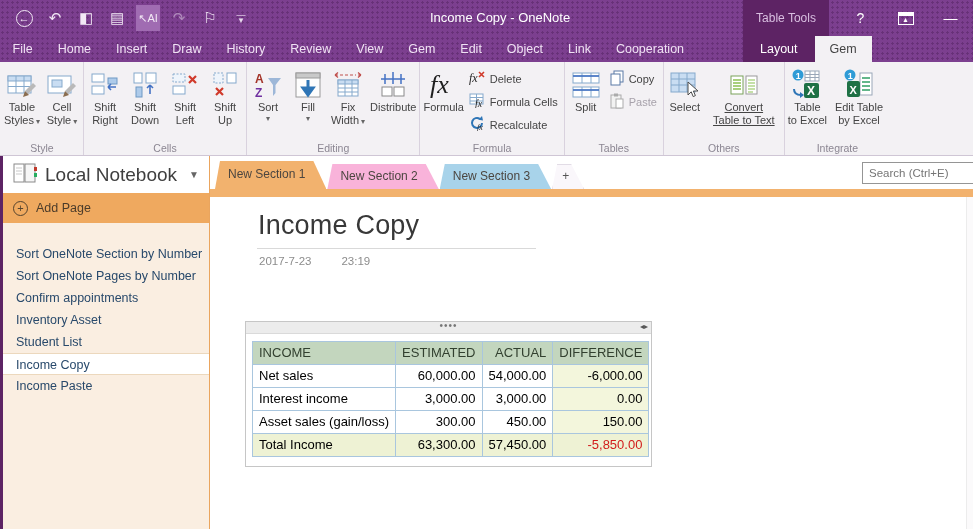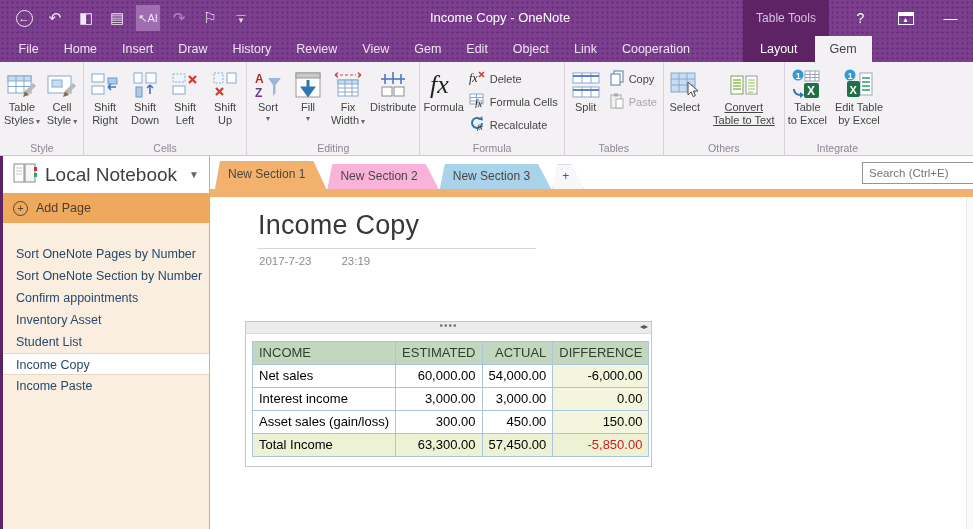--- a/index.html
+++ b/index.html
@@ -26,21 +26,21 @@
   .wbtn { width:45px; height:36px; display:flex; align-items:center; justify-content:center;
           color:#fff; font-size:14px; }
   .ribopt { width:16px; height:13px; border:1px solid #fff; border-top:4px solid #fff;
             display:flex; align-items:center; justify-content:center; font-size:8px; color:#fff; line-height:0; }
 
   
   .tabrow { position:relative; height:26px;
     background-color:#7c3f8f;
     background-image:radial-gradient(rgba(55,15,65,.30) 1px, transparent 1.2px);
     background-size:5px 5px;
-    display:flex; align-items:stretch; padding-left:6px; }
+    display:flex; align-items:stretch; }
   .rtab { display:flex; align-items:center; padding:0 12.5px; color:#f0e2f4; font-size:12.5px; }
   .ctxtabs { position:absolute; left:743px; top:0; height:26px; display:flex; }
   .rtab.ctx-layout { background:#5d2364; color:#fff; padding:0 17px; }
   .rtab.ctx-gem { background:#f3f1f4; color:#444; padding:0 15px; }
 
   
   .ribbon { height:94px; background:#f3f1f4; border-bottom:1px solid #cfc6d5; display:flex; padding-left:1px; }
   .rgroup { position:relative; display:flex; align-items:flex-start; padding:2px 1px 16px 1px;
             border-right:1px solid #d9d2de; }
   .glabel { position:absolute; bottom:1px; left:0; right:0; text-align:center; font-size:10.5px; color:#8b8692; }
@@ -452,22 +452,22 @@
             </svg>
         </span>
         <span class="nbname">Local Notebook</span>
         <span class="nbcaret">▼</span>
       </div>
       <div class="addpage">
         <span class="plus-circ">+</span>
         <span>Add Page</span>
       </div>
       <div class="pagelist">
+        <div class="pageitem">Sort OneNote Section by Number</div>
         <div class="pageitem">Sort OneNote Pages by Number</div>
-        <div class="pageitem">Sort OneNote Section by Number</div>
         <div class="pageitem">Confirm appointments</div>
         <div class="pageitem">Inventory Asset</div>
         <div class="pageitem">Student List</div>
         <div class="pageitem sel">Income Copy</div>
         <div class="pageitem">Income Paste</div>
       </div>
     </div>
 
     <div class="right">
       <div class="secbar">

